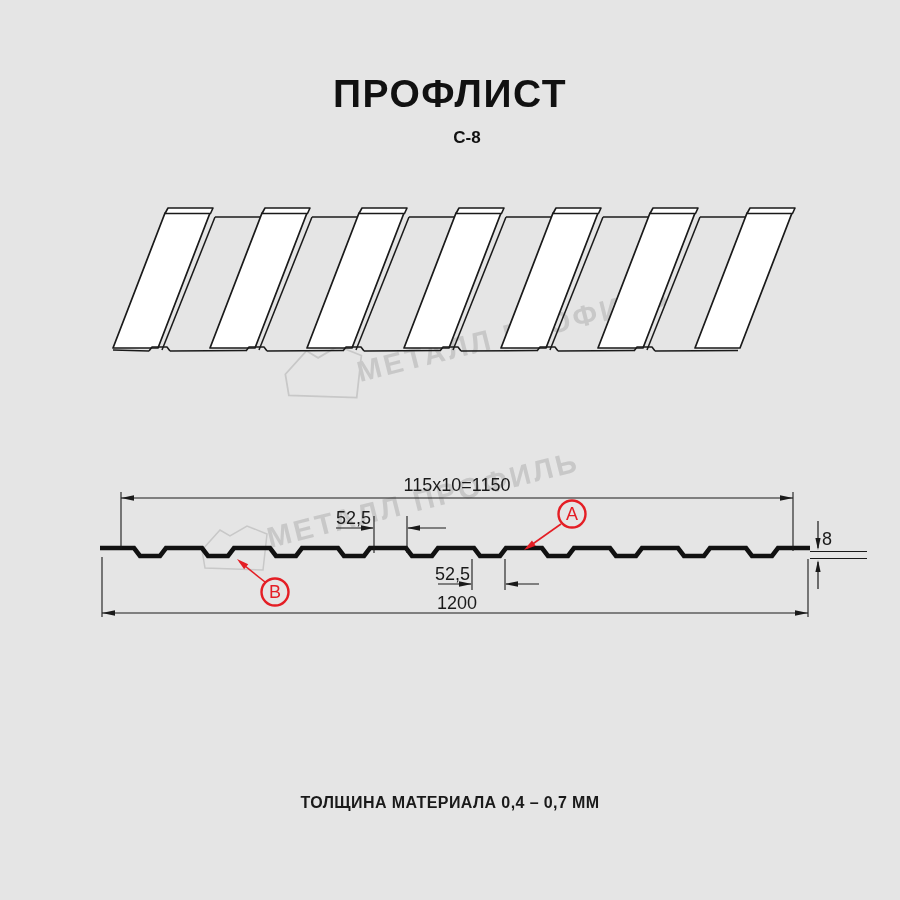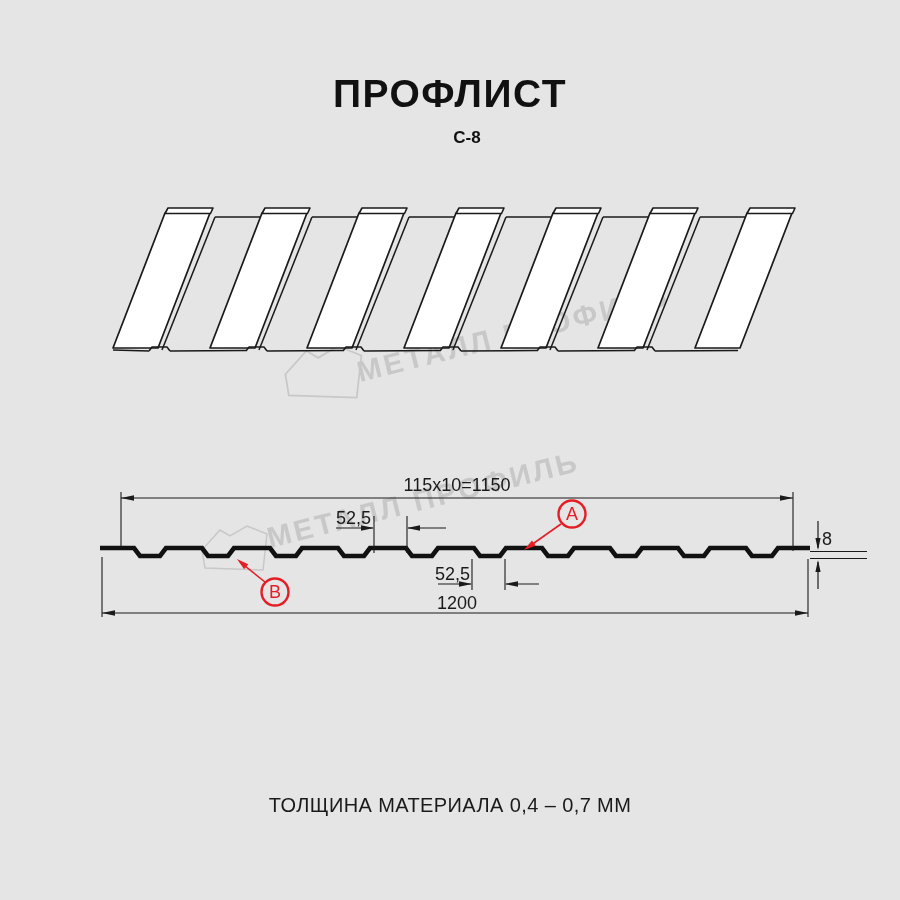--- a/index.html
+++ b/index.html
@@ -3,21 +3,21 @@
 <meta charset="utf-8">
 <style>
   html,body{margin:0;padding:0;background:#fff;}
   .page{position:relative;width:900px;height:900px;background:#e5e5e5;overflow:hidden;
         font-family:"Liberation Sans",sans-serif;}
   .page-title{position:absolute;top:72px;left:0;width:100%;text-align:center;
         font-size:39px;font-weight:bold;letter-spacing:1.5px;color:#111;}
   .page-subtitle{position:absolute;top:128px;left:0;width:100%;text-align:center;
         font-size:17px;font-weight:bold;color:#111;padding-left:17px;}
   .page-footer{position:absolute;top:794px;left:0;width:100%;text-align:center;
-        font-size:20px;font-weight:normal;letter-spacing:.4px;color:#1a1a1a;}
+        font-size:16px;font-weight:bold;letter-spacing:.4px;color:#1a1a1a;}
   svg{position:absolute;top:0;left:0;}
   .dim{font:18px "Liberation Sans",sans-serif;fill:#1a1a1a;}
   .mid{text-anchor:middle;}
   .end{text-anchor:end;}
   .callout{font:18px "Liberation Sans",sans-serif;fill:#e41e25;text-anchor:middle;}
   .wm{font:bold 29px "Liberation Sans",sans-serif;fill:#c8c8c8;letter-spacing:3px;}
 </style>
 </head>
 <body>
 

